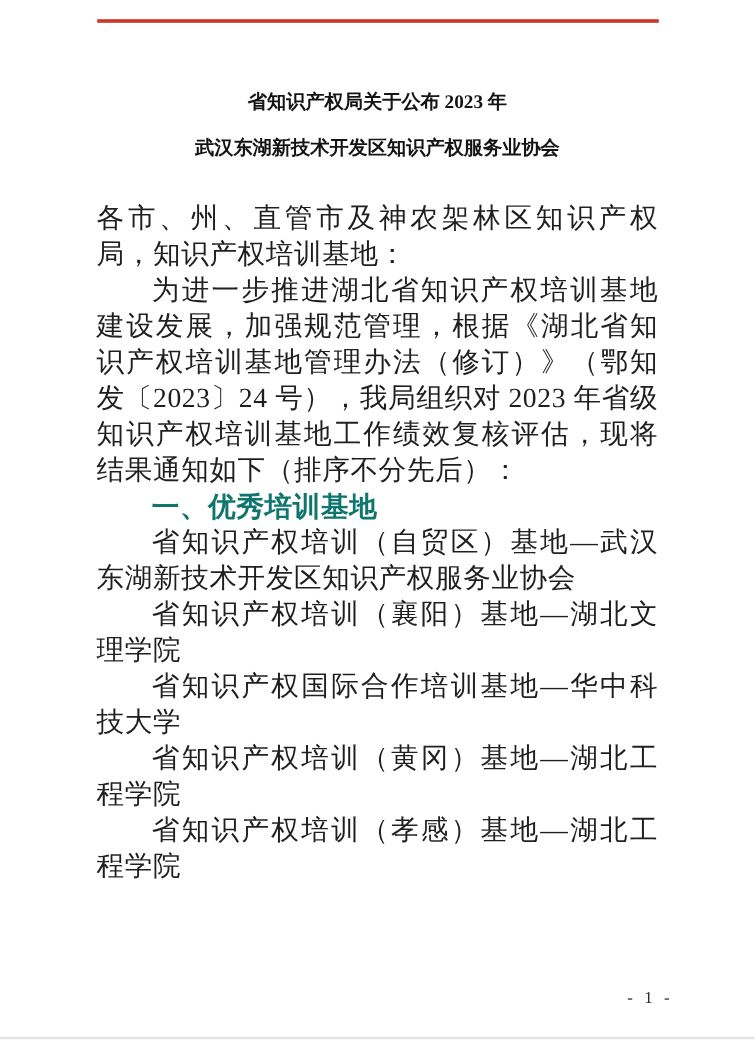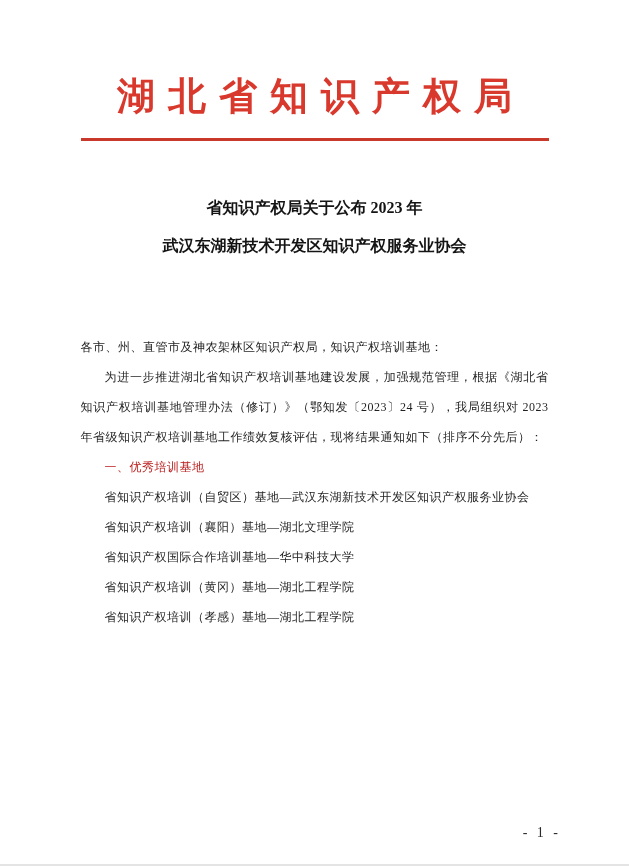--- a/index.html
+++ b/index.html
@@ -32,34 +32,34 @@
   .doc-title {
     margin-top: 48px;
     text-align: center;
     font-weight: bold;
     font-size: 16px;
     line-height: 38px;
     color: #141414;
   }
   .doc-body {
     width: 468px;
-    margin: 67px auto 0 auto;
-    font-size: 12px;
+    margin: 24px auto 0 auto;
+    font-size: 23px;
     line-height: 30px;
     text-align: justify;
     text-justify: inter-ideograph;
     letter-spacing: 0.5px;
   }
   .doc-body p { margin: 0; }
   .indent { text-indent: 2em; }
   .section-heading {
-    font-weight: normal;
+    font-weight: bold;
     font-family: "Liberation Sans", "DejaVu Sans", sans-serif;
     letter-spacing: 0.5px;
-    color: #b91c1c;
+    color: #0f766e;
   }
   .page-number {
     position: absolute;
     bottom: 26px;
     right: 68px;
     font-size: 14px;
     letter-spacing: 3px;
     color: #2a2a2a;
   }
   .page-bottom-edge {
@@ -69,21 +69,20 @@
     width: 100%;
     height: 2px;
     background: #e4e4e4;
   }
 </style>
 </head>
 <body>
 
 <div class="page">
 
-  <div class="letterhead">湖北省知识产权局</div>
 
   <div class="red-line"></div>
 
   <div class="doc-title">
     <div>省知识产权局关于公布 2023 年</div>
     <div>武汉东湖新技术开发区知识产权服务业协会</div>
   </div>
 
   <div class="doc-body">
     <p class="salutation">各市、州、直管市及神农架林区知识产权局，知识产权培训基地：</p>

